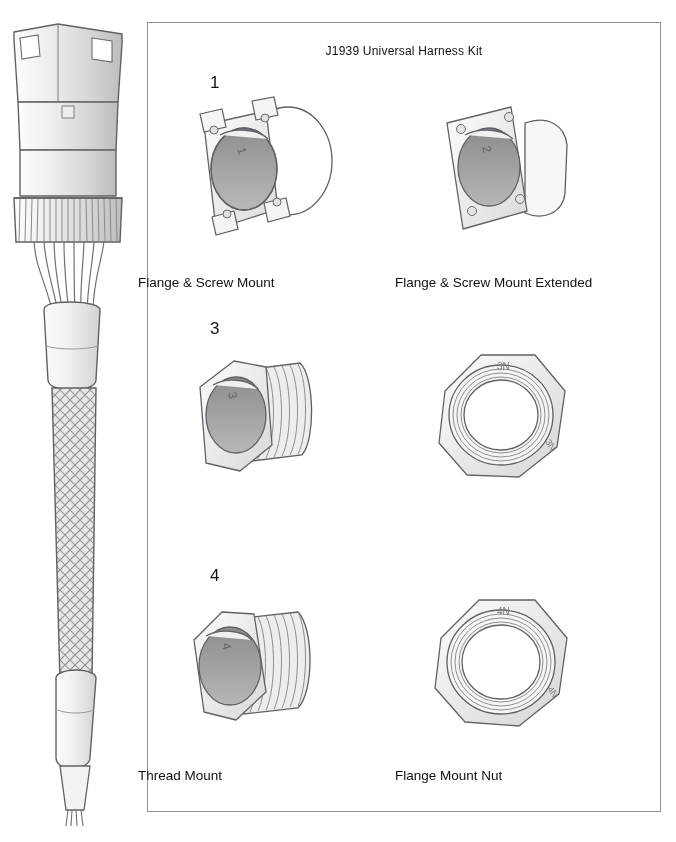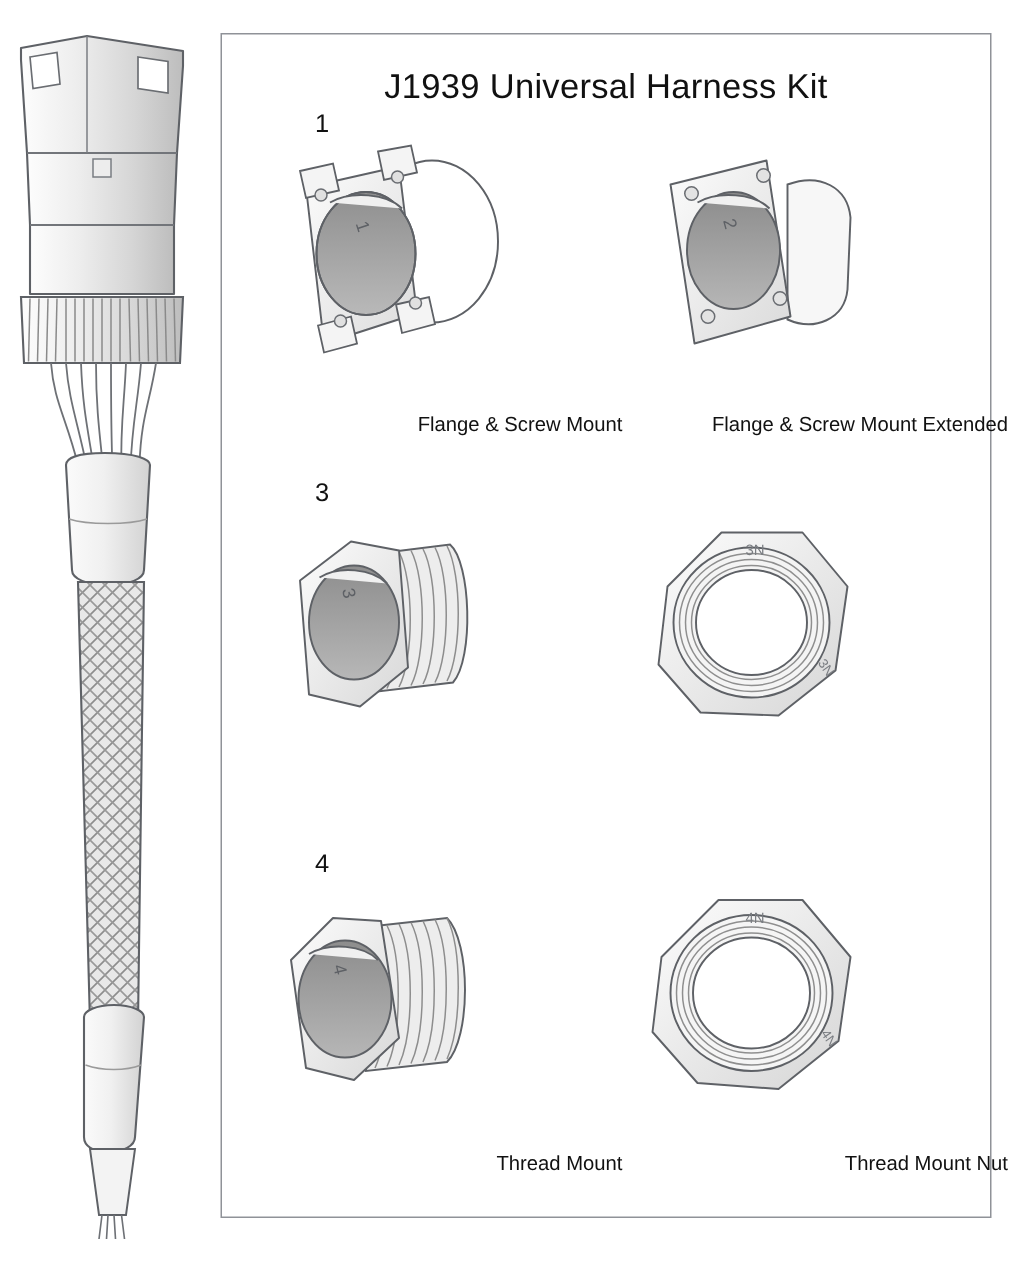--- a/index.html
+++ b/index.html
@@ -39,21 +39,21 @@
     border: 1.6px solid #8f9298;
     background: #ffffff;
     box-sizing: border-box;
   }
   .kit-title {
     position: absolute;
     left: 0;
     right: 0;
     top: 21px;
     text-align: center;
-    font-size: 23px;
+    font-size: 12px;
     letter-spacing: 0.2px;
     color: #111;
   }
 
   .grid {
     position: absolute;
     left: 0;
     top: 48px;
     width: 100%;
     height: 740px;
@@ -82,21 +82,21 @@
     left: 0;
     top: 18px;
     width: 257px;
     height: 180px;
   }
   .caption {
     position: absolute;
     left: -10px;
     right: -10px;
     top: 204px;
-    text-align: right;
+    text-align: left;
     font-size: 13.5px;
     color: #111;
     white-space: nowrap;
   }
 </style>
 </head>
 <body>
 
 <div id="root">
 
@@ -403,18 +403,18 @@
             <g stroke="#8f8f8f" stroke-width="1" fill="none">
               <ellipse cx="96" cy="80" rx="50" ry="48"></ellipse>
               <ellipse cx="96" cy="80" rx="46" ry="44"></ellipse>
               <ellipse cx="96" cy="80" rx="42" ry="40"></ellipse>
             </g>
             <ellipse cx="96" cy="80" rx="39" ry="37" fill="#ffffff" stroke="#5e6166" stroke-width="1.3"></ellipse>
             <text x="92" y="33" font-family="'Liberation Sans',sans-serif" font-size="10" fill="#7a7d82">4N</text>
             <text x="142" y="107" font-family="'Liberation Sans',sans-serif" font-size="9" fill="#7a7d82" transform="rotate(55 142 107)">4N</text>
           </svg>
         </div>
-        <div class="caption">Thread Mount Nut</div>
+        <div class="caption">Flange Mount Nut</div>
       </div>
 
     </div>
   </div>
 </div>
 
 </body></html>

